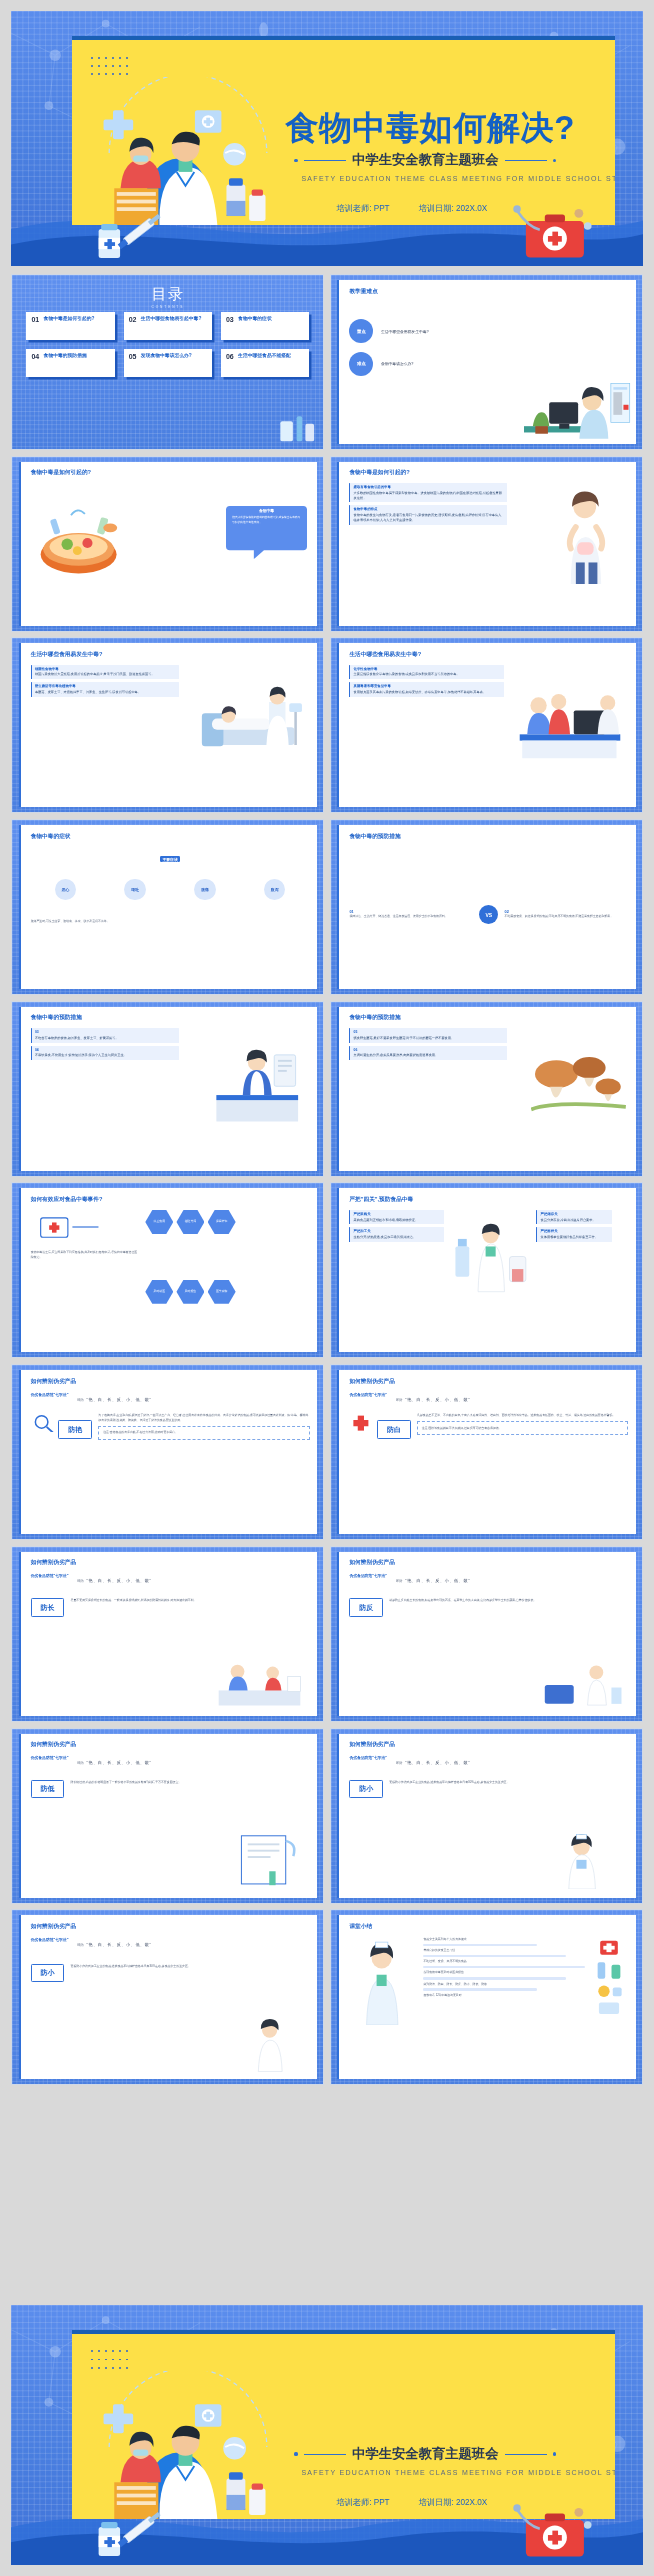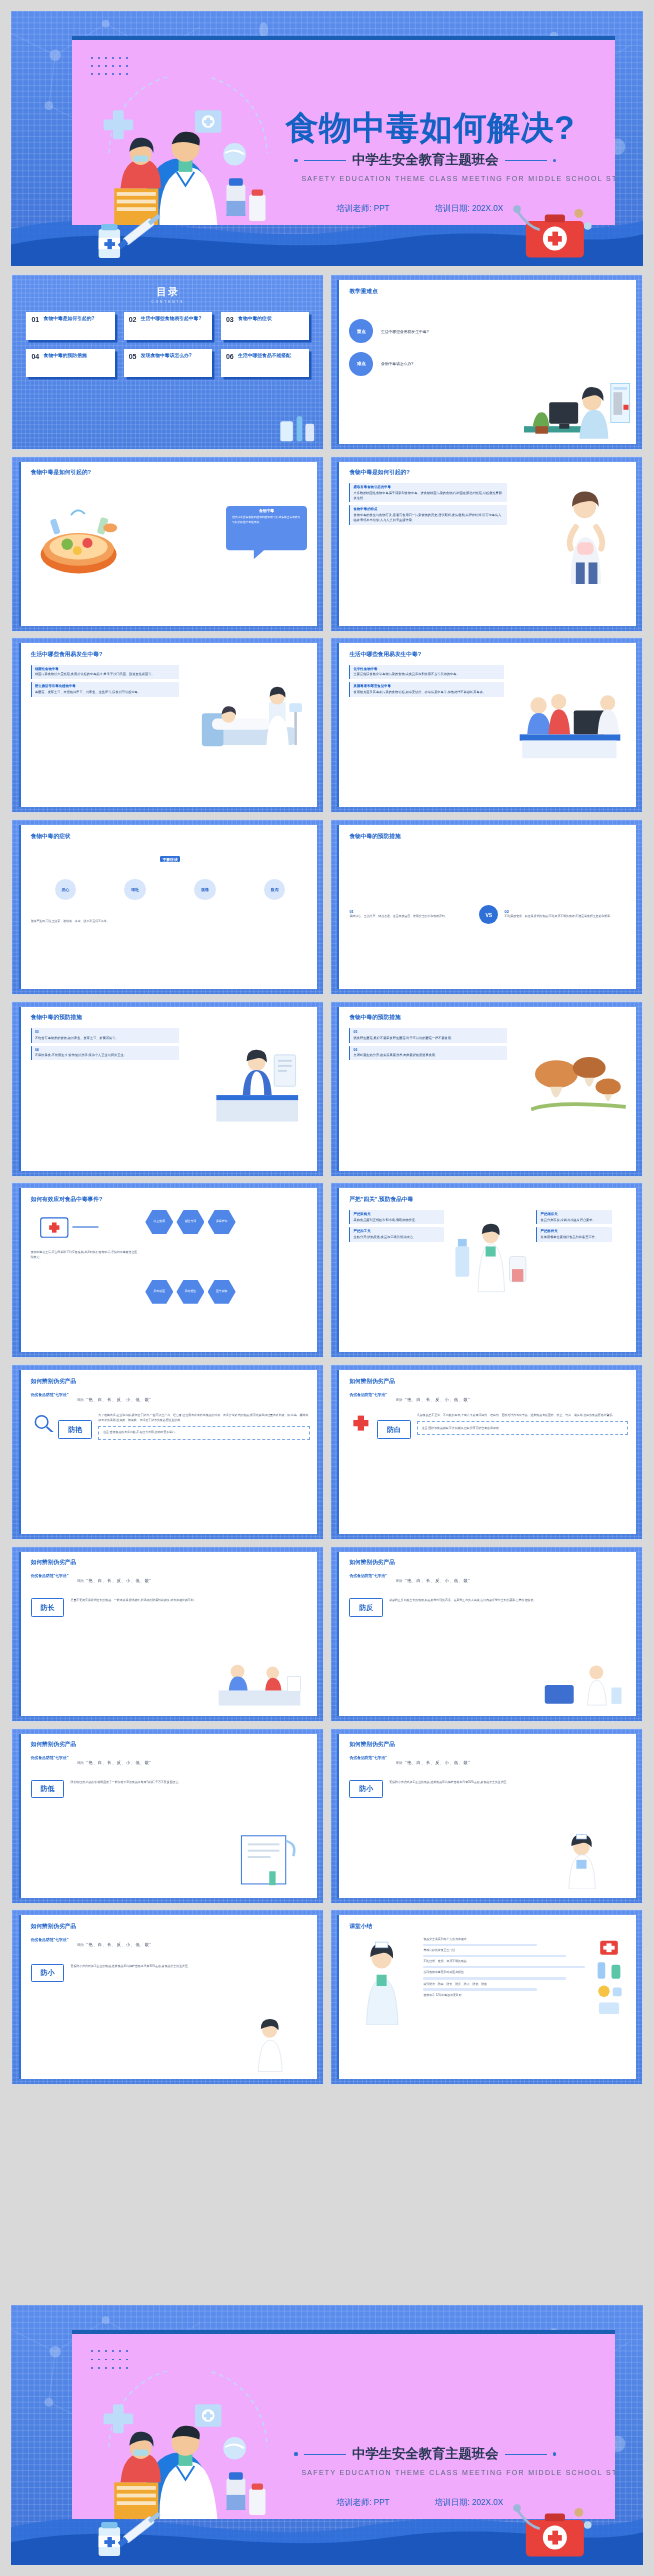--- a/index.html
+++ b/index.html
@@ -28,21 +28,21 @@
     position:absolute; inset:0;
     background-image:
       linear-gradient(rgba(255,255,255,.13) 0.6px, transparent 0.6px),
       linear-gradient(90deg, rgba(255,255,255,.13) 0.6px, transparent 0.6px);
     background-size:5.7px 5.7px;
     pointer-events:none;
   }
   .net-overlay { position:absolute; inset:0; opacity:.5; }
 
   .hero-card {
-    position:absolute; background:#f0abfc;
+    position:absolute; background:#fde047;
     border-top:4.4px solid #1a5fb4;
     overflow:hidden;
   }
   .dotgrid {
     position:absolute;
     display:grid; grid-template-columns:repeat(6, 7px);
     grid-auto-rows:8.2px;
   }
   .dotgrid i { width:1.9px; height:1.9px; border-radius:50%; background:#2f63c9; display:block; }
 
@@ -51,21 +51,21 @@
     font-weight:900; letter-spacing:0.6px;
     white-space:nowrap;
   }
   .hero-sub-row { position:absolute; display:flex; align-items:center; gap:6.3px; }
   .hero-sub-row .ln { height:0.6px; background:#2d6fd0; flex:0 0 auto; }
   .hero-sub-row .dot { width:3.2px;height:3.2px;border-radius:50%;background:#2d6fd0; }
   .hero-sub { color:#2a3a55; font-weight:700; white-space:nowrap;text-align:right; }
   .hero-eng {
     position:absolute; color:#5a6a80; letter-spacing:1.3px; white-space:nowrap;
   }
-  .hero-meta { position:absolute; display:flex; gap:45px; color:#1f62c0; white-space:nowrap; }
+  .hero-meta { position:absolute; display:flex; gap:29px; color:#1f62c0; white-space:nowrap; }
 
   
   .illus { position:absolute; }
 
   
   .grid-wrap { position:absolute; left:11.4px; width:632px; }
   .row { display:flex; gap:5.7px; margin-bottom:5.7px; }
   .slide {
     width:313px; height:176px; background:#fff;
     position:relative; overflow:hidden;
@@ -105,21 +105,21 @@
   }
   .circ.lite{ background:#d8e6fb;color:#2a63c6; }
   .numchip{
     display:inline-block;background:#2f6fd8;color:#fff;font-size:3.8px;
     font-weight:700;padding:0.6px 2.5px;border-radius:1.3px;
   }
 
   
   .toc-slide { position:relative; }
   .toc-head { position:absolute; left:0; right:0; top:10px; text-align:center; }
-  .toc-head .cn { color:#fff; font-size:10px; font-weight:700; letter-spacing:1.3px; }
+  .toc-head .cn { color:#fff; font-size:15px; font-weight:400; letter-spacing:1.3px; }
   .toc-head .en { color:#dce9ff; font-size:3.2px; letter-spacing:1.9px; margin-top:1.3px; }
   .toc-grid { position:absolute; left:14px; right:14px; top:37px; display:grid; grid-template-columns:repeat(3,1fr); gap:8.8px 8.8px; }
   .toc-item {
     background:#fff; box-shadow:2.5px 2.5px 0 #1e56bb;
     padding:4.4px 5px; display:flex; gap:4.4px; align-items:flex-start; min-height:28px;
   }
   .toc-item .n { font-size:7px; font-weight:700; color:#25304a; line-height:1.1; }
   .toc-item .t { font-size:4.8px; font-weight:700; color:#1e62c9; line-height:1.35; }
 
   

